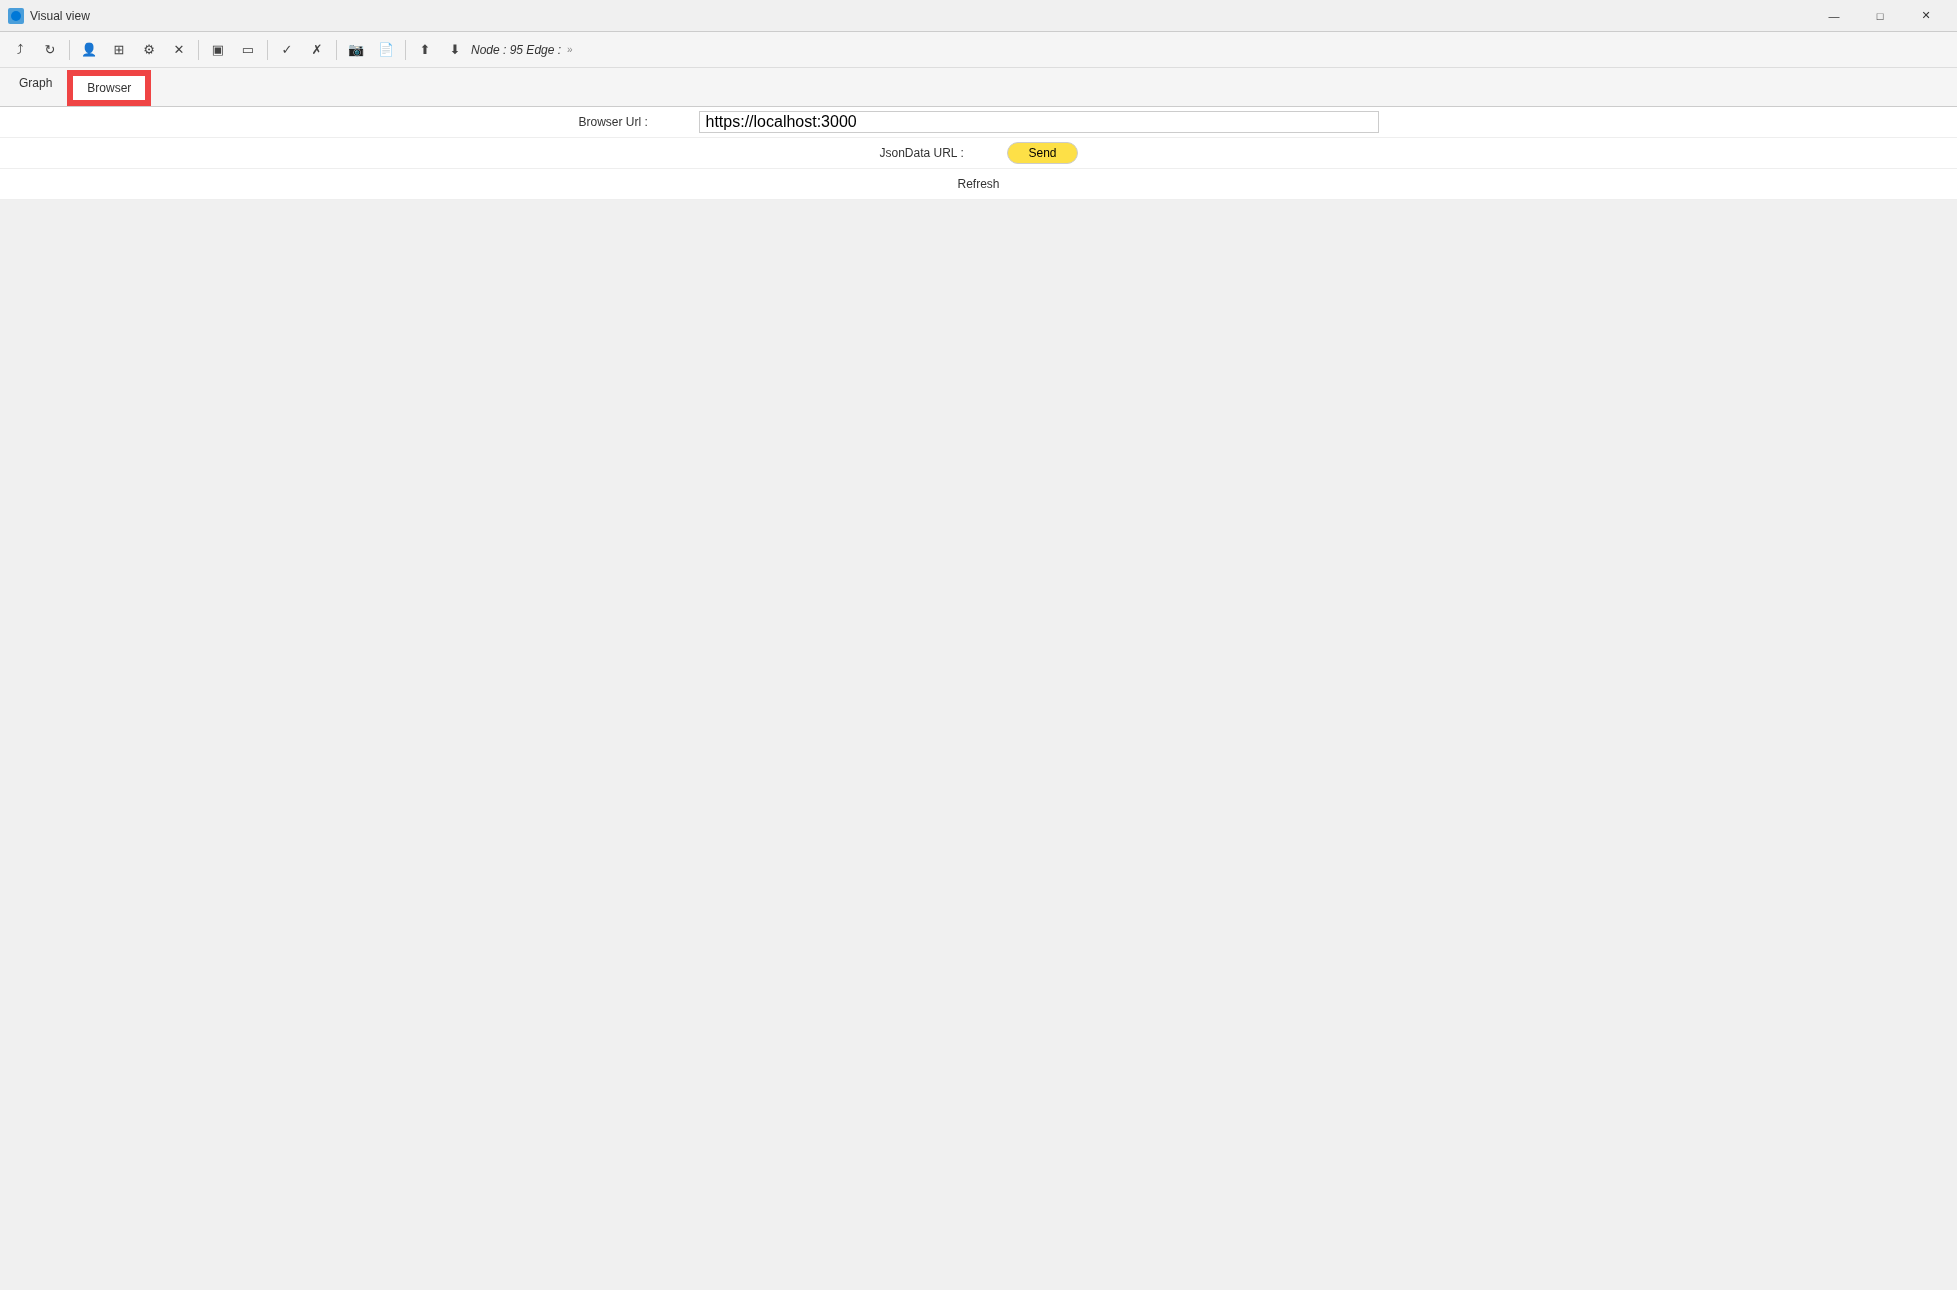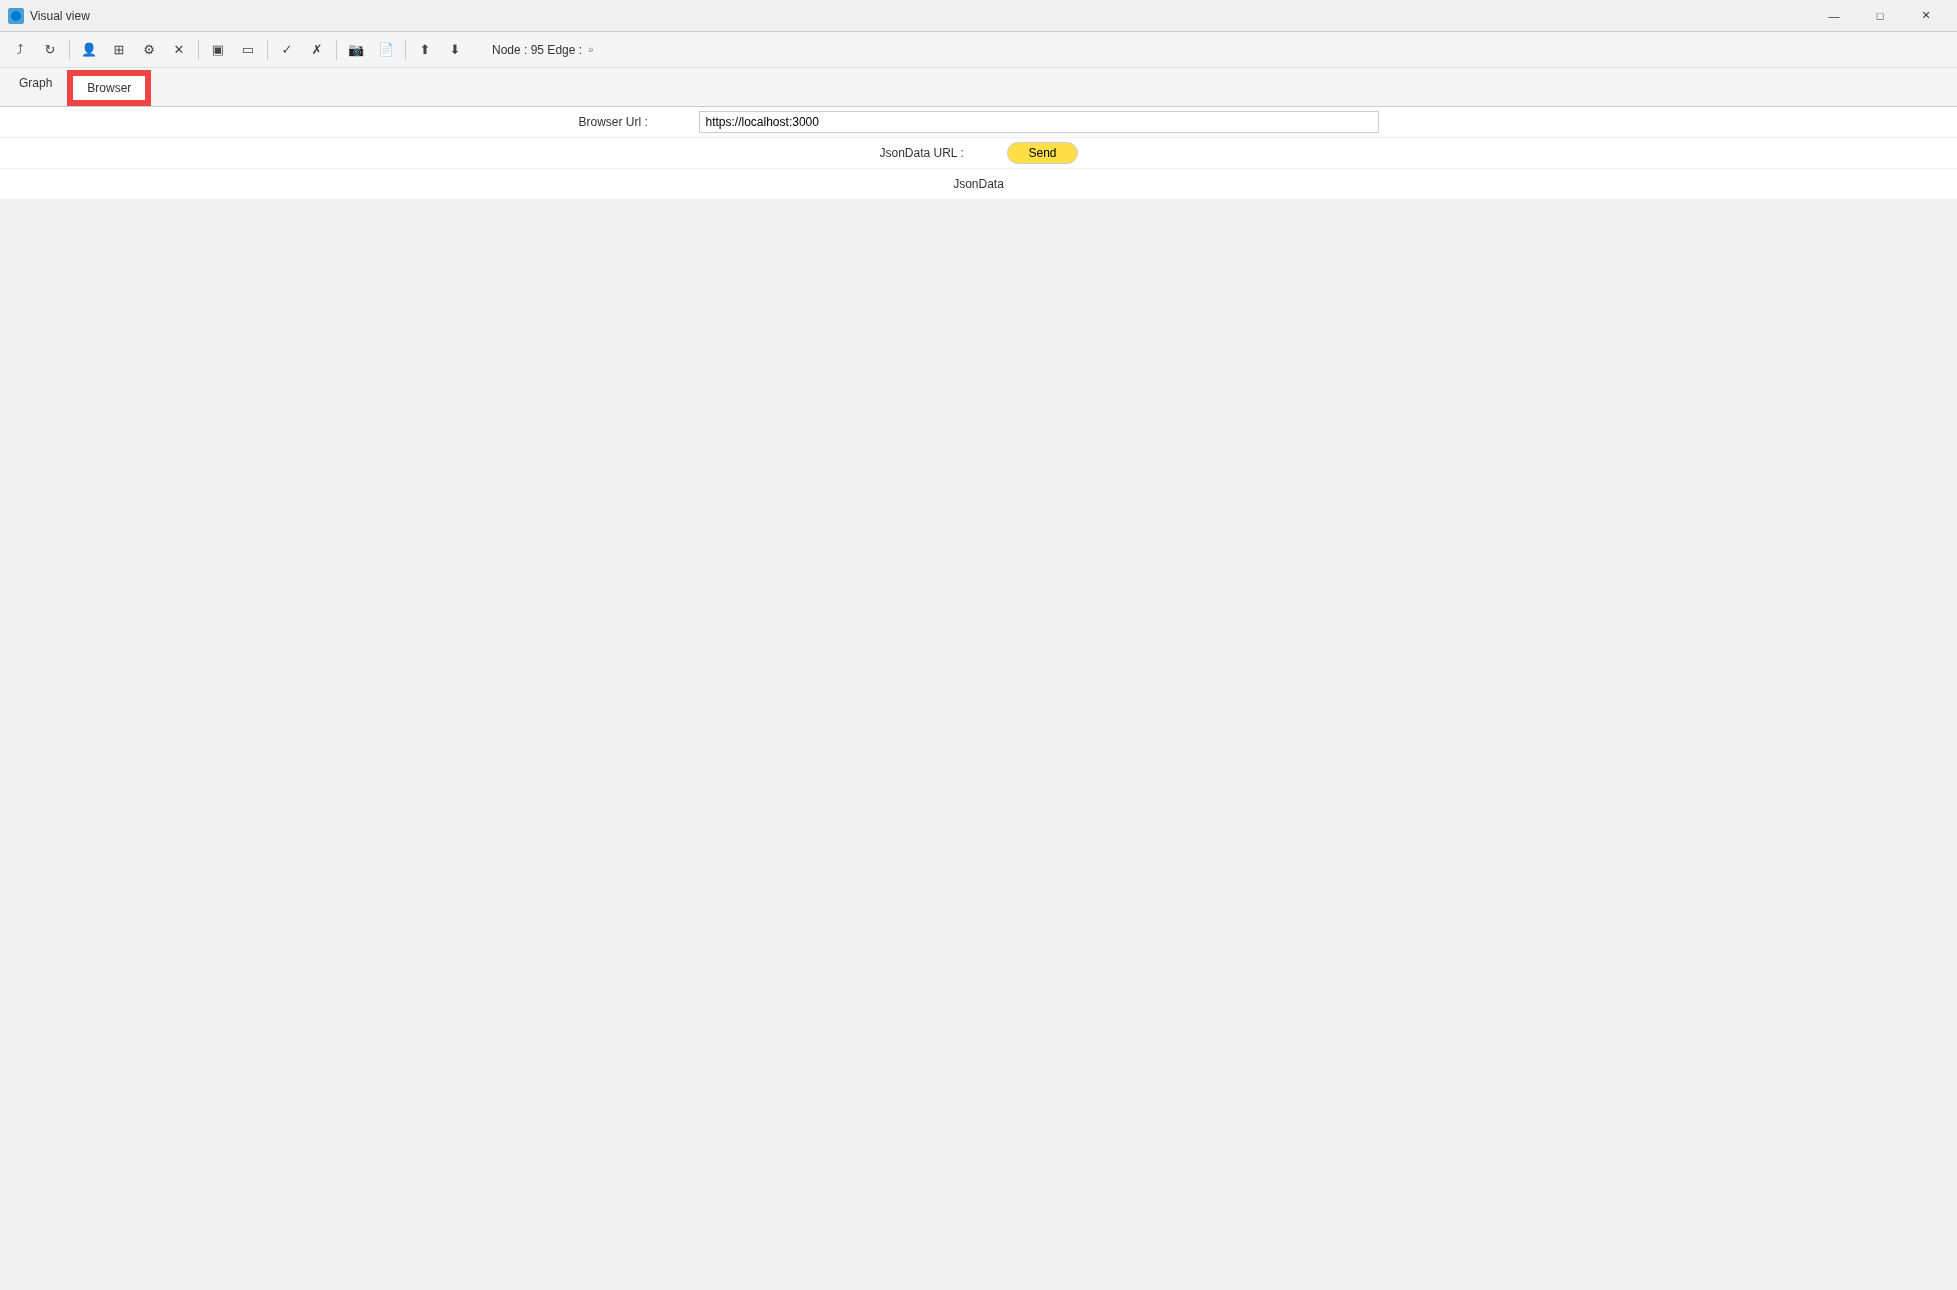--- a/index.html
+++ b/index.html
@@ -77,23 +77,24 @@
       color: #444;
       font-size: 13px;
     }
     .toolbar-separator {
       width: 1px;
       height: 20px;
       background: #ccc;
       margin: 0 3px;
     }
     .toolbar-node-info {
-      margin-left: 21px;
-      font-size: 12px;
-      color: #333;
+      margin-left: 0;
+      font-size: 12px;
+      color: #333;
+      font-style: italic;
     }
     .toolbar-more {
       font-size: 10px;
       color: #888;
       margin-left: 4px;
     }
 
     
     .tabs {
       display: flex;
@@ -139,21 +140,21 @@
       width: 120px;
       font-size: 12px;
       color: #333;
       flex-shrink: 0;
     }
     .browser-input {
       flex: 1;
       height: 22px;
       border: 1px solid #ccc;
       padding: 8px 6px;
-      font-size: 12px;
+      font-size: 16px;
       outline: none;
       max-width: 680px;
     }
     .send-btn {
       margin-left: 8px;
       padding: 3px 20px;
       background: #fde047;
       border: 1px solid #ccc;
       cursor: pointer;
       font-size: 12px;
@@ -289,21 +290,21 @@
   <div class="browser-panel">
     <div class="browser-row">
       <span class="browser-label">Browser Url :</span>
       <input class="browser-input" type="text" value="https://localhost:3000" style="">
     </div>
     <div class="browser-row">
       <span class="browser-label">JsonData URL :</span>
       <button class="send-btn">Send</button>
     </div>
     <div class="browser-row">
-      <button class="refresh-btn">JsonData</button>
+      <button class="refresh-btn">Refresh</button>
     </div>
   </div>
 
   <div class="graph-area">
     <div class="graph-wrapper">
       <div class="graph-viewport">
 
         <svg style="position:absolute;top:0;left:0;width:100%;height:100%;pointer-events:none;">
 
           <g stroke="rgba(180,200,220,0.4)" stroke-width="0.8" fill="none">

